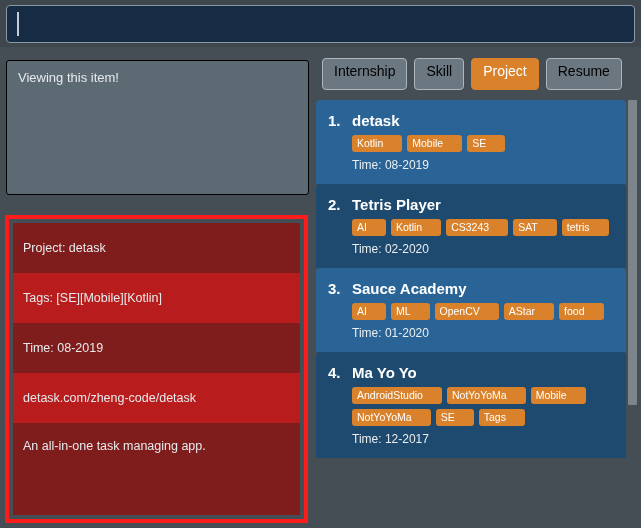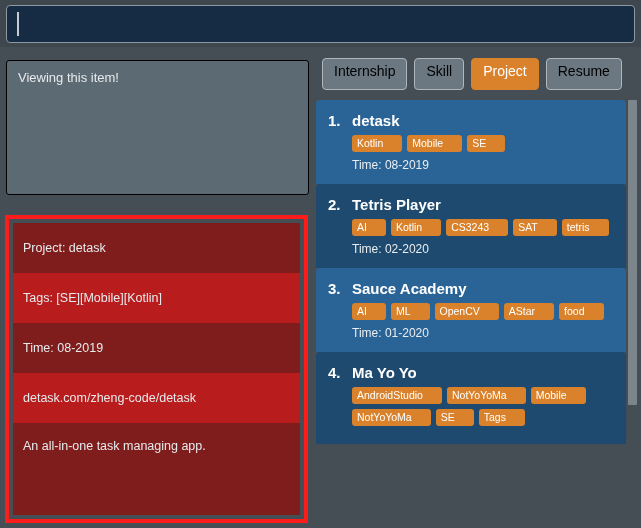--- a/index.html
+++ b/index.html
@@ -299,19 +299,20 @@
           <span>Ma Yo Yo</span>
         </div>
         <div class="chip-row">
           <span class="chip">AndroidStudio</span>
           <span class="chip">NotYoYoMa</span>
           <span class="chip">Mobile</span>
           <span class="chip">NotYoYoMa</span>
           <span class="chip">SE</span>
           <span class="chip">Tags</span>
         </div>
+        <div class="card-time">Time: 12-2017</div>
       </div>
     </div>
 </div>
 
 <div id="scrollbar-track">
   <div id="scrollbar-thumb"></div>
 </div>
 
 </body></html>

